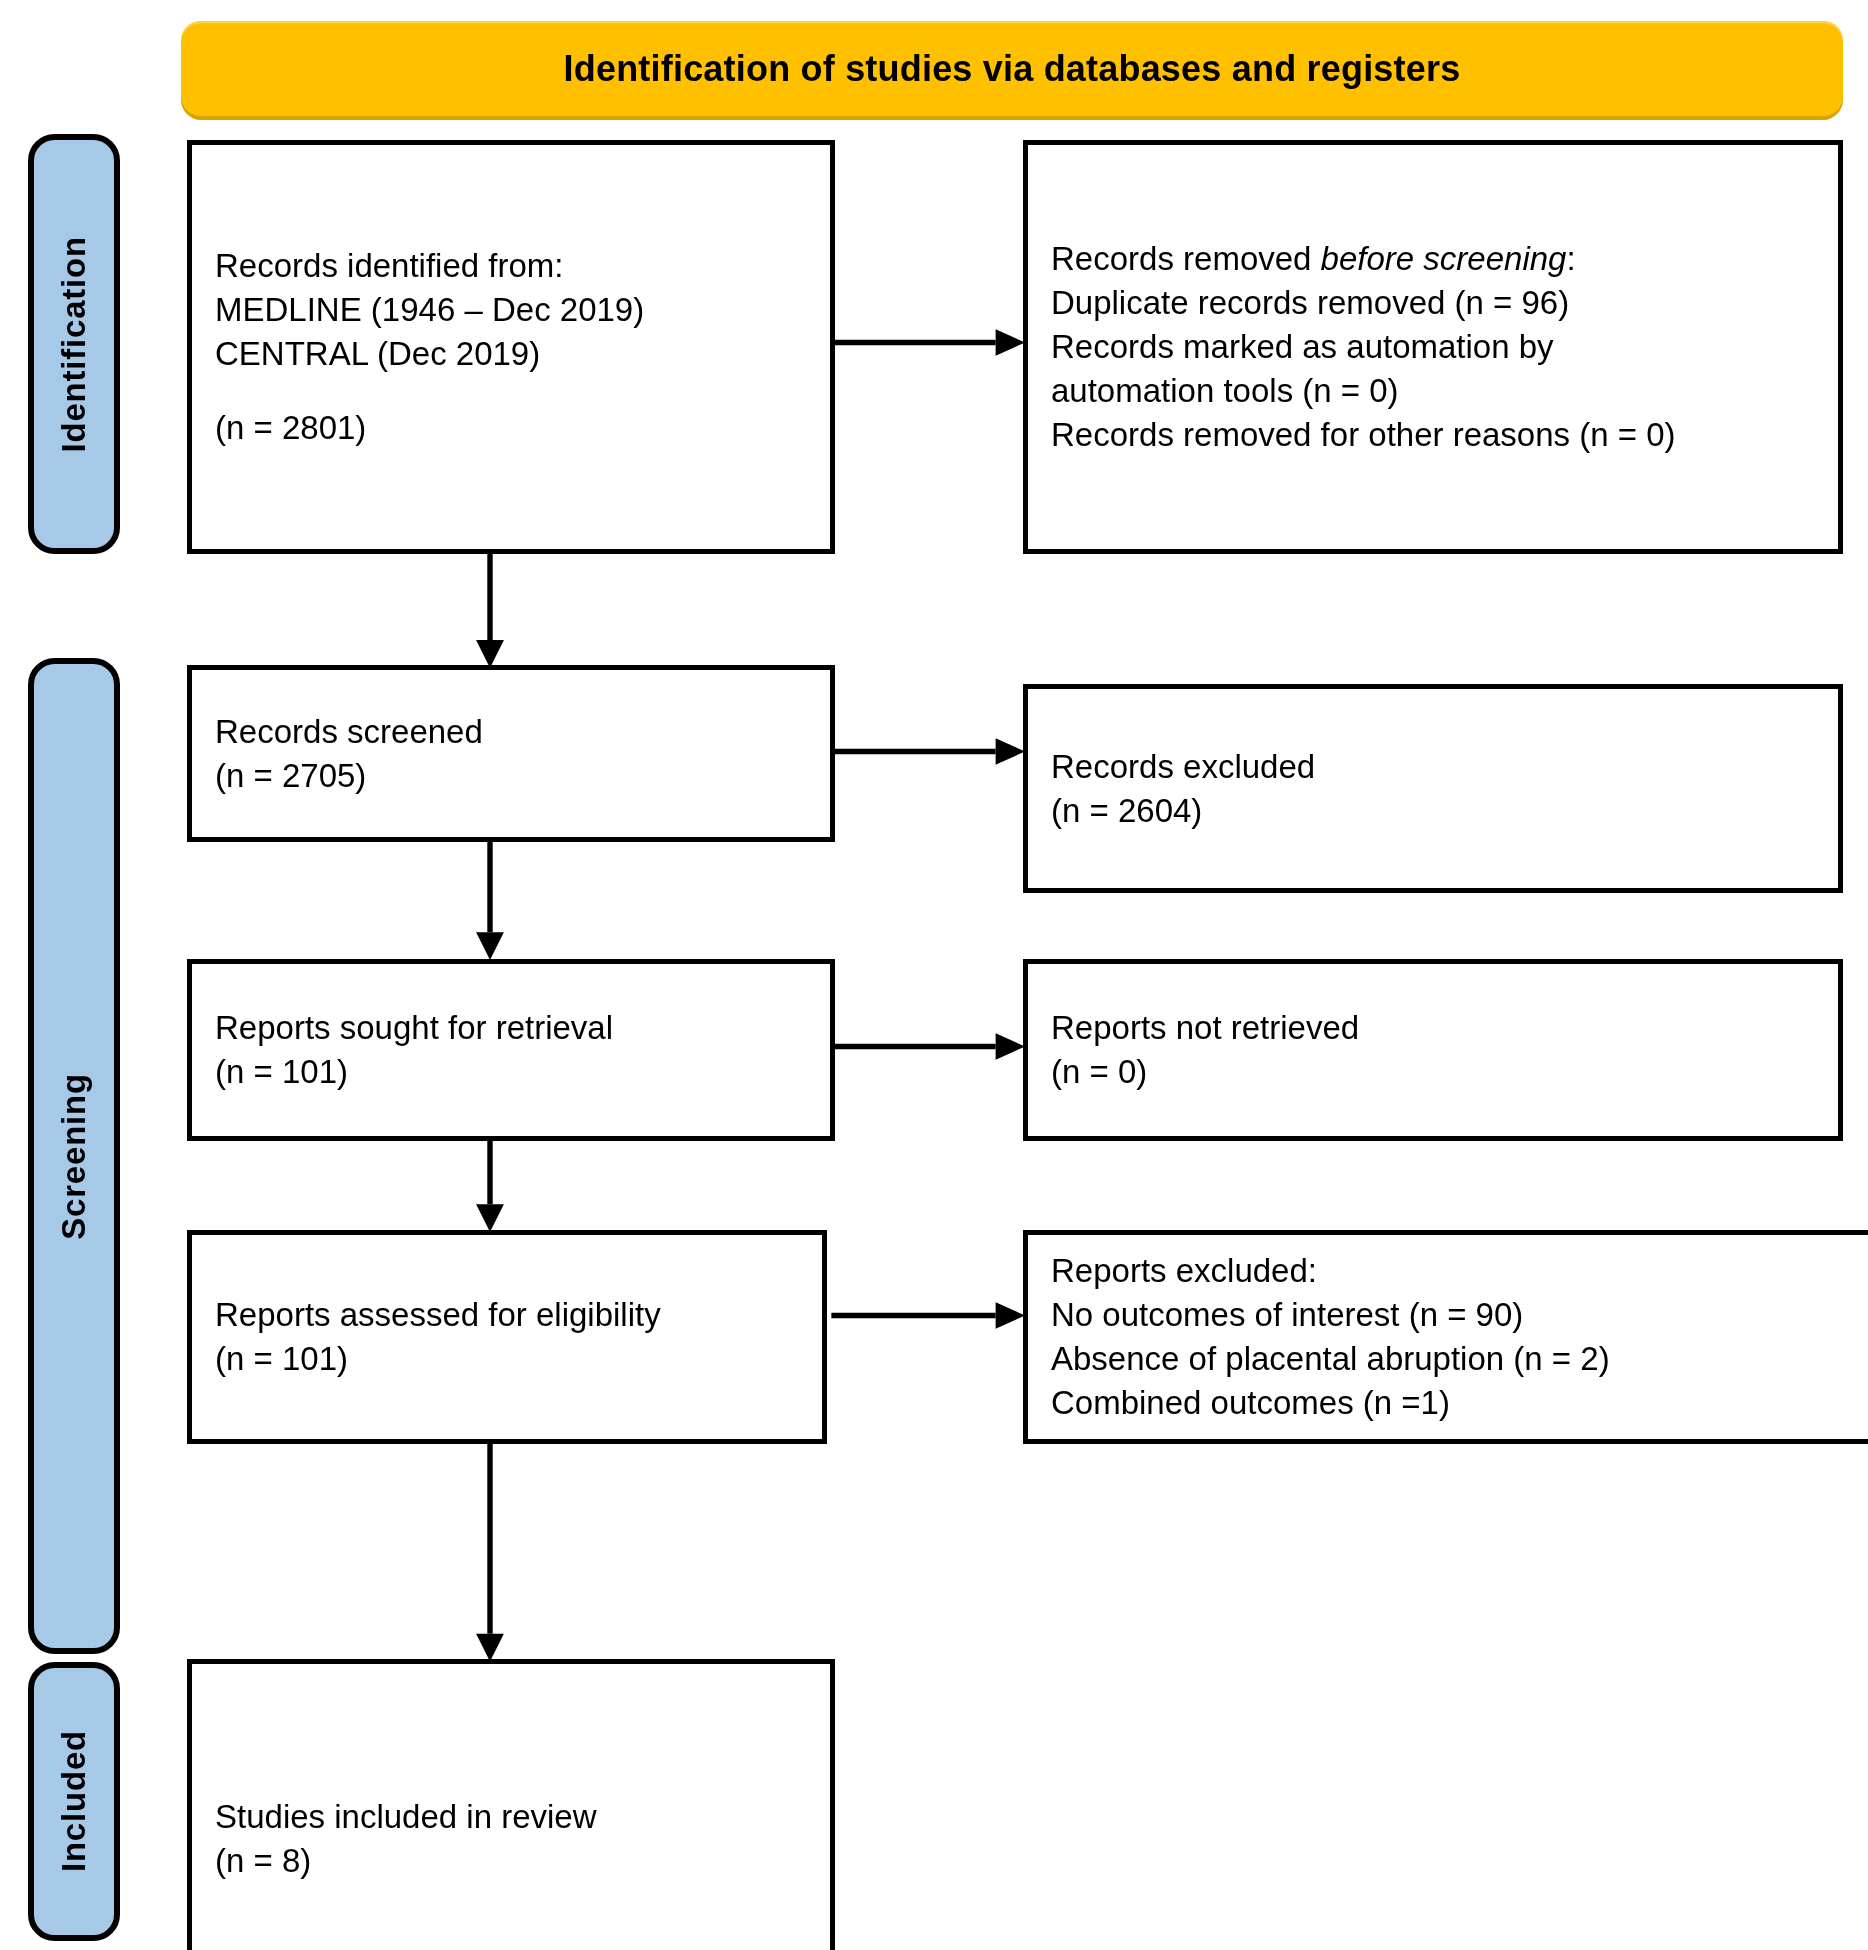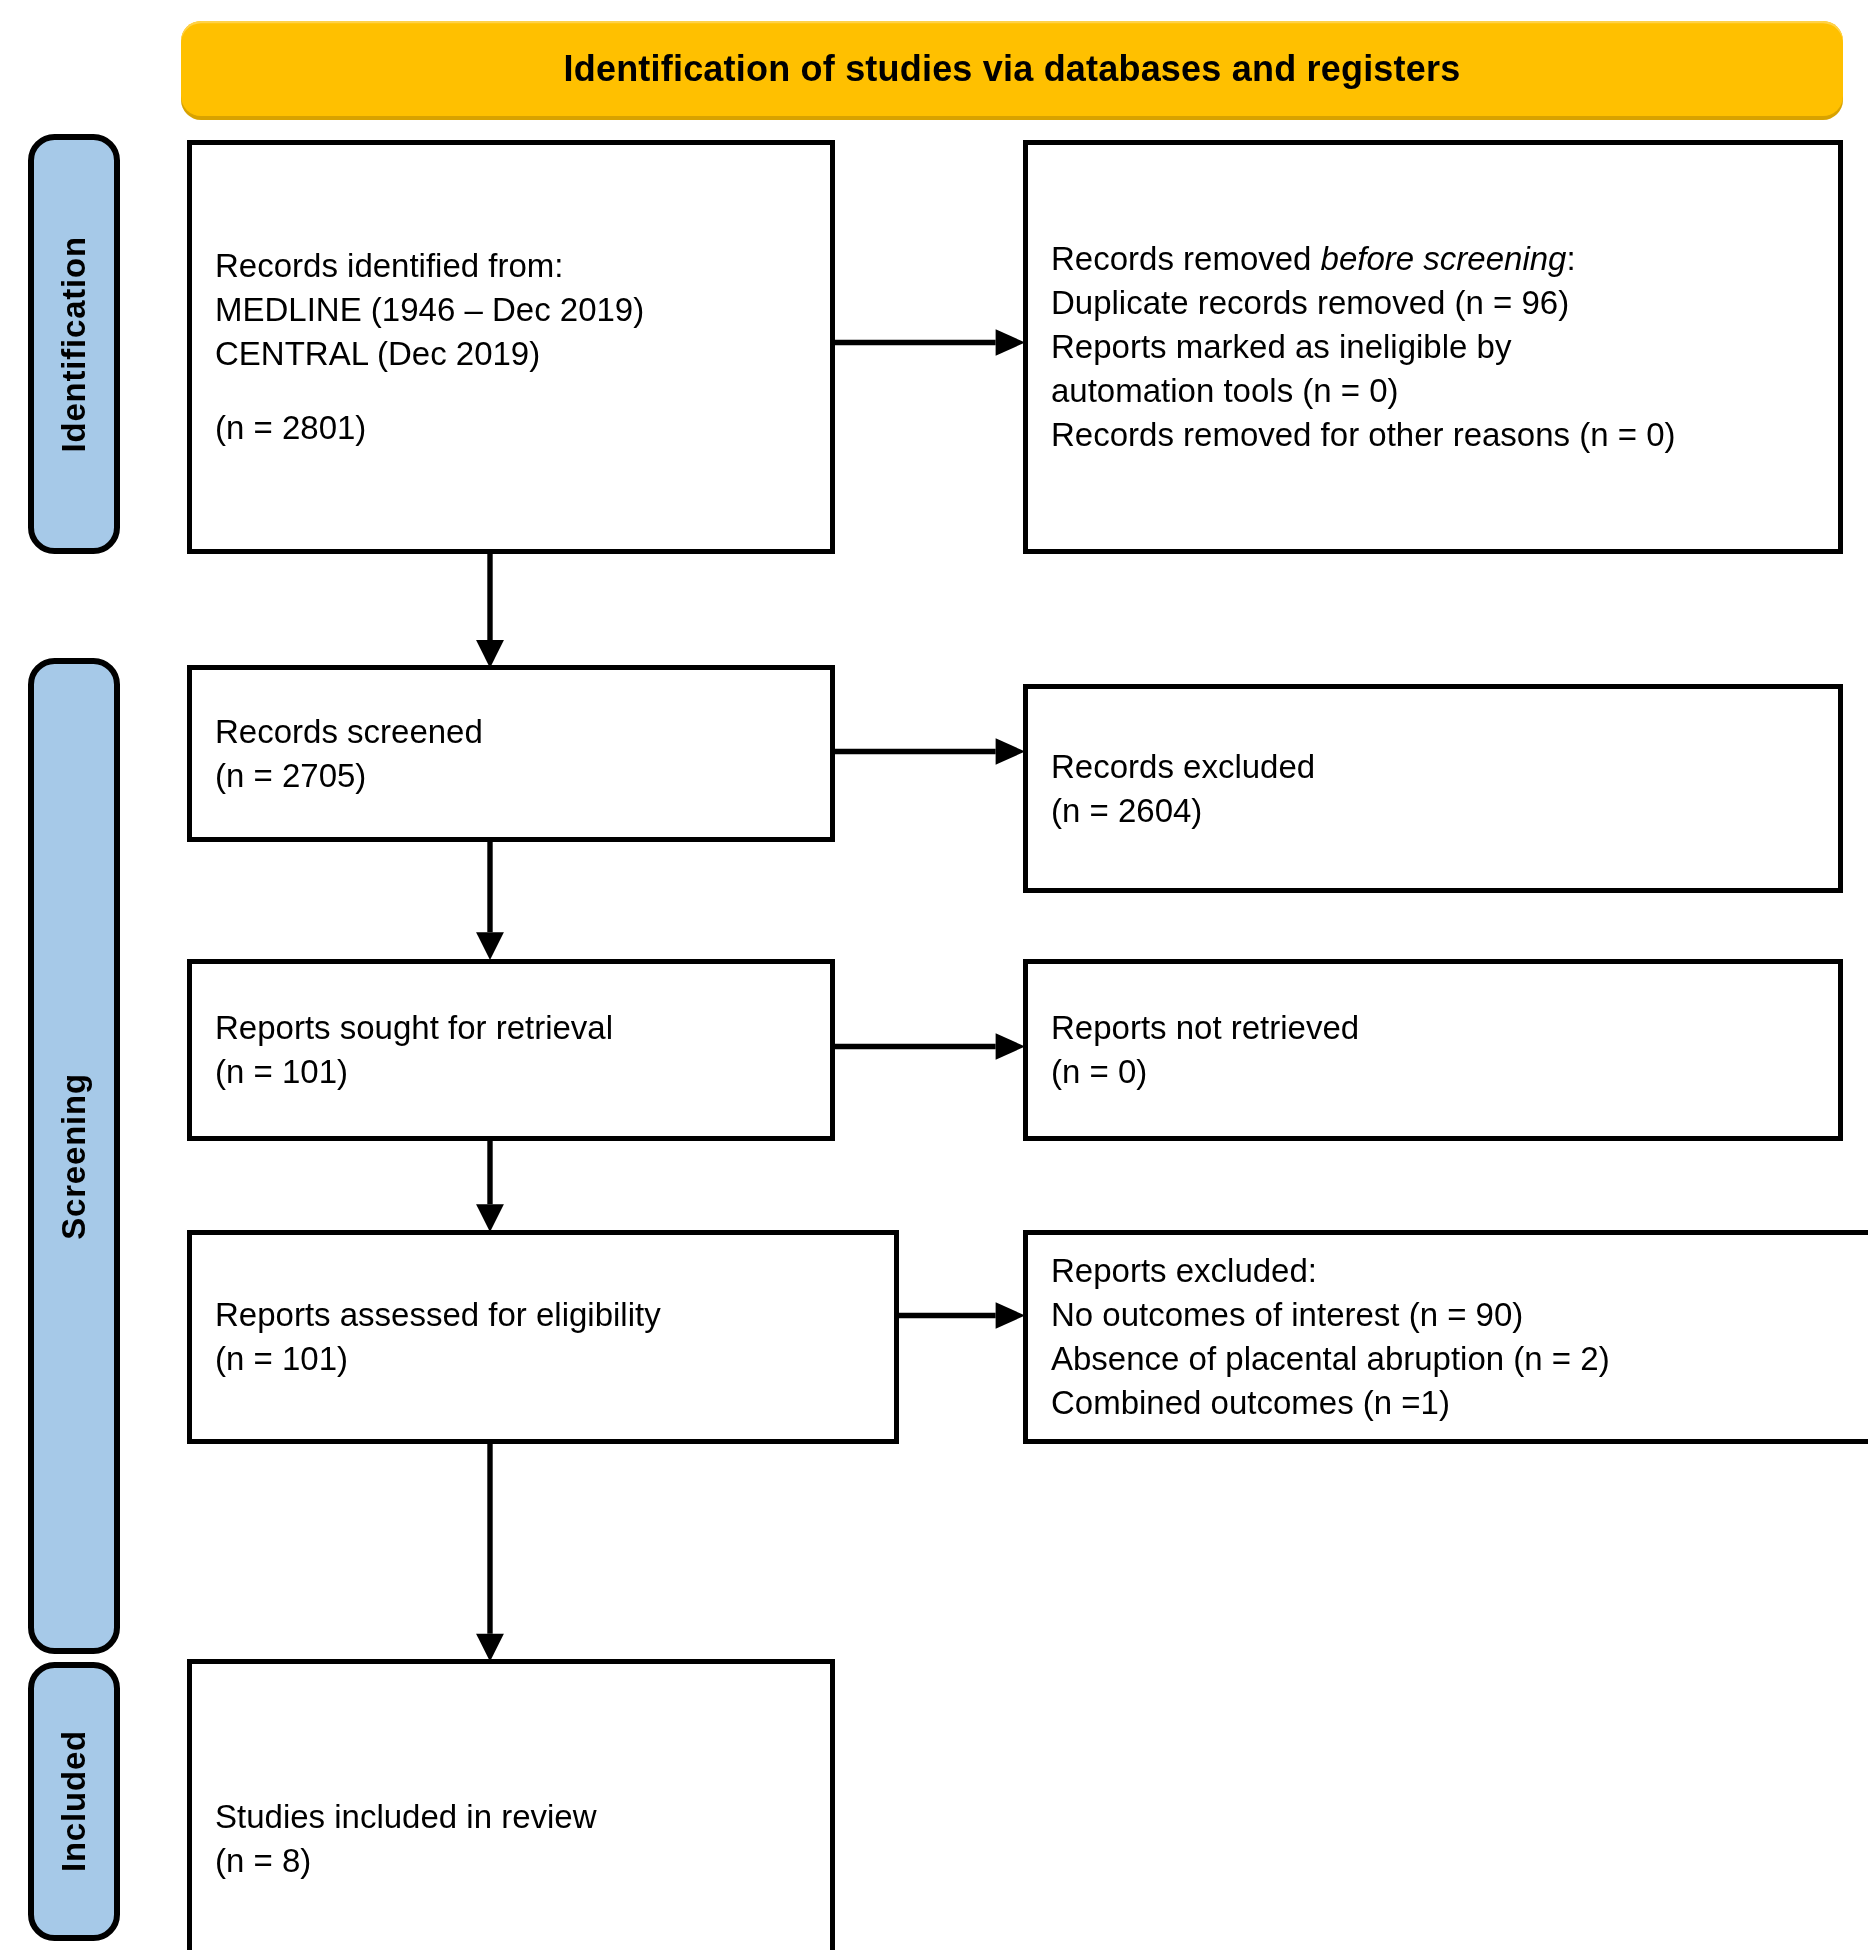--- a/index.html
+++ b/index.html
@@ -172,39 +172,39 @@
     </div>
   </div>
 
   <div class="box" style="left:187px;top:959px;width:648px;height:182px;">
     <div class="box-inner">
       <div class="box-line">Reports sought for retrieval</div>
       <div class="box-line">(n = 101)</div>
     </div>
   </div>
 
-  <div class="box" style="left:187px;top:1230px;width:712px;height:214px;">
+  <div class="box" style="left:187px;top:1230px;width:640px;height:214px;">
     <div class="box-inner">
       <div class="box-line">Reports assessed for eligibility</div>
       <div class="box-line">(n = 101)</div>
     </div>
   </div>
 
   <div class="box" style="left:187px;top:1659px;width:648px;height:359px;">
     <div class="box-inner">
       <div class="box-line">Studies included in review</div>
       <div class="box-line">(n = 8)</div>
     </div>
   </div>
 
   <div class="box" style="left:1023px;top:140px;width:820px;height:414px;">
     <div class="box-inner">
       <div class="box-line"><span>Records removed </span><span class="italic" style="font-style:italic">before screening</span><span>:</span></div>
       <div class="box-line">Duplicate records removed (n = 96)</div>
-      <div class="box-line">Reports marked as ineligible by</div>
+      <div class="box-line">Records marked as automation by</div>
       <div class="box-line">automation tools (n = 0)</div>
       <div class="box-line">Records removed for other reasons (n = 0)</div>
     </div>
   </div>
 
   <div class="box" style="left:1023px;top:684px;width:820px;height:209px;">
     <div class="box-inner">
       <div class="box-line">Records excluded</div>
       <div class="box-line">(n = 2604)</div>
     </div>

